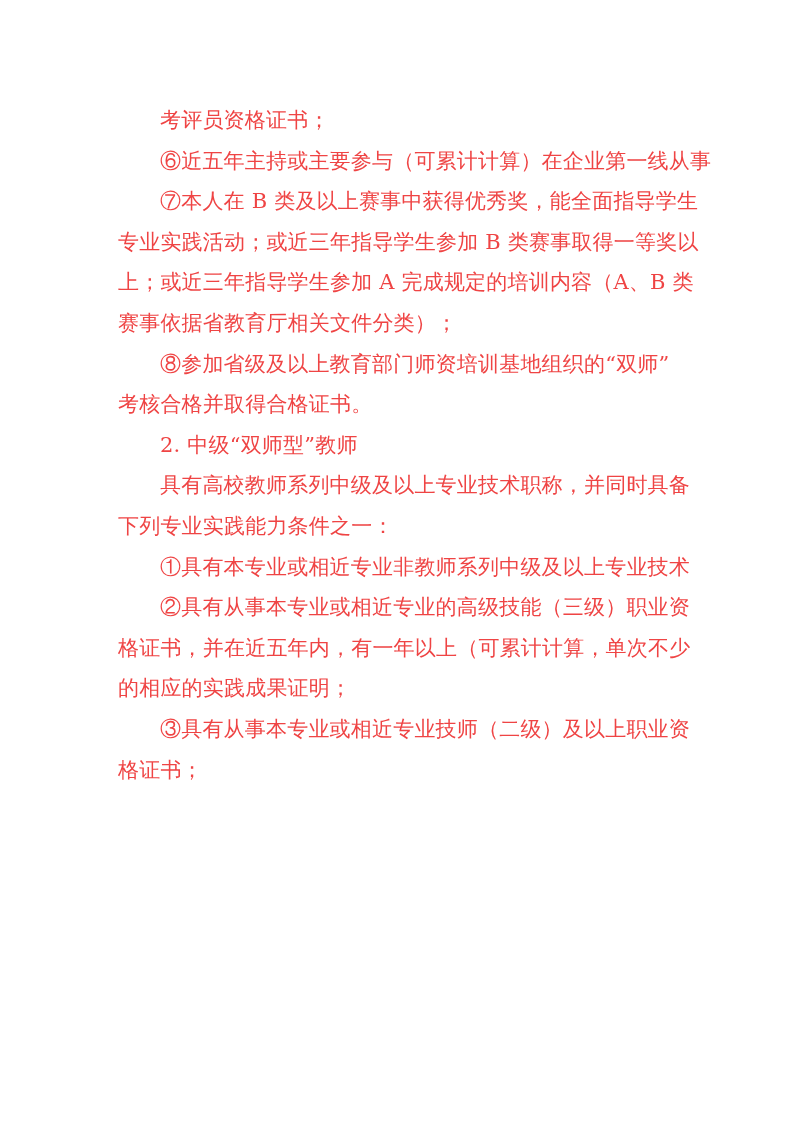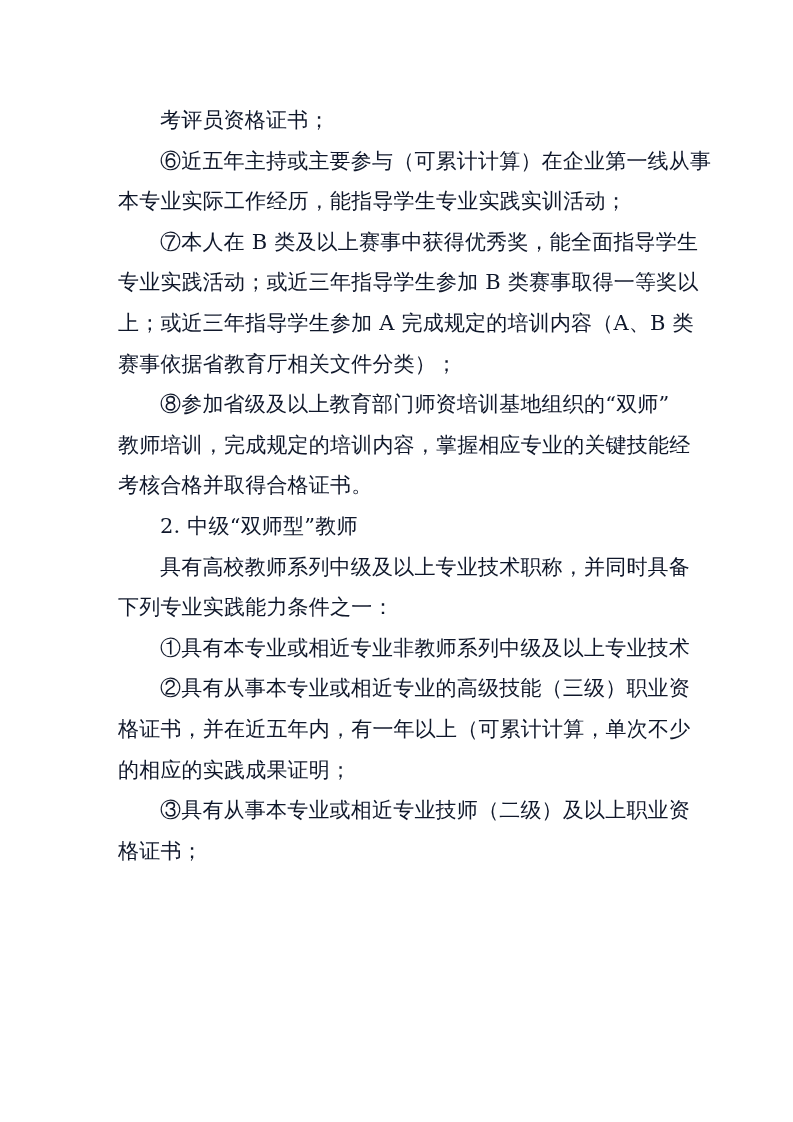--- a/index.html
+++ b/index.html
@@ -33,30 +33,28 @@
     text-rendering: optimizeLegibility;
   }
   .line.indent {
     padding-left: 42px;
   }
 </style>
 </head>
 <body>
 
 <div class="page" style="background: rgb(255, 255, 255);">
-  <div class="text-block" style="color: #0f172a;">
+  <div class="text-block" style="color: #ef4444;">
       <div class="line indent">考评员资格证书；</div>
       <div class="line indent">⑥近五年主持或主要参与（可累计计算）在企业第一线从事</div>
-      <div class="line">本专业实际工作经历，能指导学生专业实践实训活动；</div>
       <div class="line indent">⑦本人在 B 类及以上赛事中获得优秀奖，能全面指导学生</div>
       <div class="line">专业实践活动；或近三年指导学生参加 B 类赛事取得一等奖以</div>
       <div class="line">上；或近三年指导学生参加 A 完成规定的培训内容（A、B 类</div>
       <div class="line">赛事依据省教育厅相关文件分类）；</div>
       <div class="line indent">⑧参加省级及以上教育部门师资培训基地组织的“双师”</div>
-      <div class="line">教师培训，完成规定的培训内容，掌握相应专业的关键技能经</div>
       <div class="line">考核合格并取得合格证书。</div>
       <div class="line indent">2. 中级“双师型”教师</div>
       <div class="line indent">具有高校教师系列中级及以上专业技术职称，并同时具备</div>
       <div class="line">下列专业实践能力条件之一：</div>
       <div class="line indent">①具有本专业或相近专业非教师系列中级及以上专业技术</div>
       <div class="line indent">②具有从事本专业或相近专业的高级技能（三级）职业资</div>
       <div class="line">格证书，并在近五年内，有一年以上（可累计计算，单次不少</div>
       <div class="line">的相应的实践成果证明；</div>
       <div class="line indent">③具有从事本专业或相近专业技师（二级）及以上职业资</div>
       <div class="line">格证书；</div>

